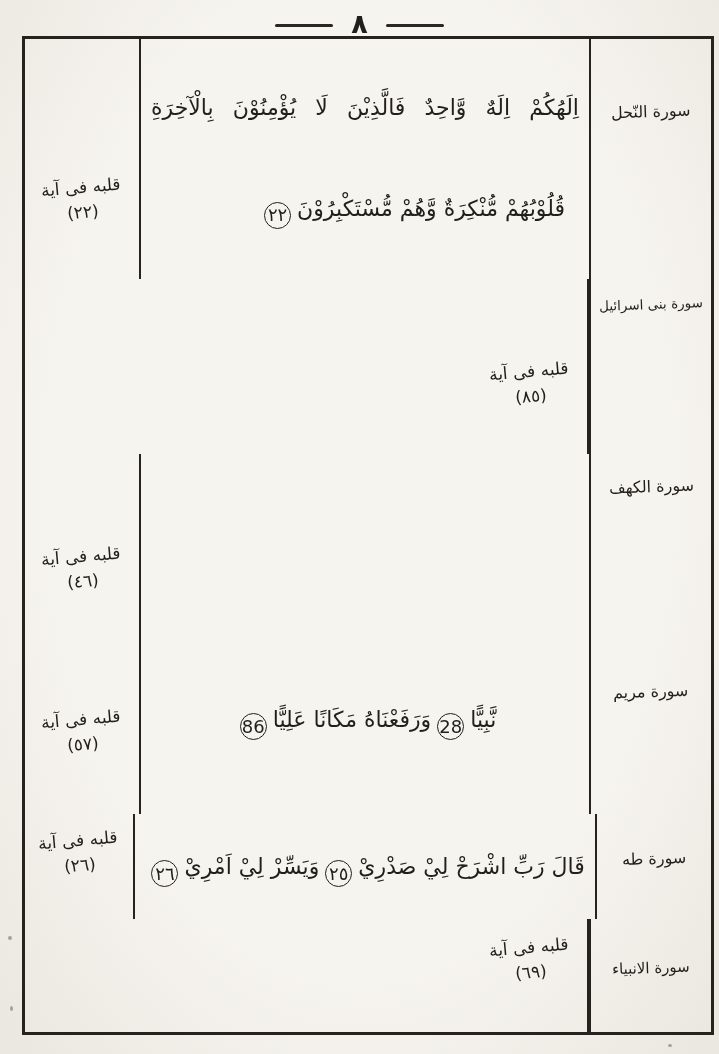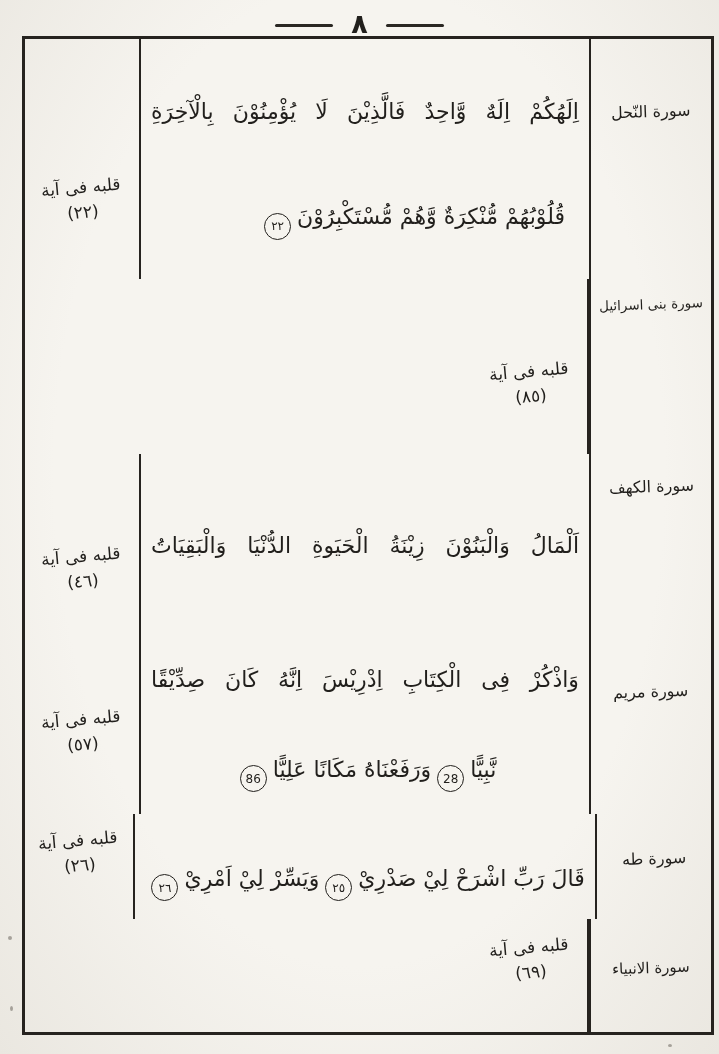--- a/index.html
+++ b/index.html
@@ -79,22 +79,22 @@
   .verse-line{
     font-size:22px;line-height:1.75;white-space:nowrap;
     direction:rtl;
   }
   .vj{text-align:justify;text-align-last:justify;}
   .vr{text-align:right;padding-right:14px;}
   .vc{text-align:center;}
   .ayah-marker{
     display:inline-flex;align-items:center;justify-content:center;
     width:27px;height:27px;border:1.8px solid #211f1c;border-radius:50%;
-    font-size:12px;line-height:1;box-sizing:border-box;
-    margin:0 6px;vertical-align:-6px;white-space:nowrap;
+    font-size:18px;line-height:1;box-sizing:border-box;
+    margin:14px 6px;vertical-align:-6px;white-space:nowrap;
   }
   
   .speck{position:absolute;background:#6b665e;border-radius:50%;opacity:.55;}
 </style>
 </head>
 <body>
 
 <div class="page">
 
   <div class="pageno-row">
@@ -135,40 +135,34 @@
           <span class="note-number">(٨٥)</span>
         </div>
       </div>
     </div>
 
     <div class="row r2">
       <div class="cell surah-cell">
         <span class="surah-name">سورة الكهف</span>
       </div>
       <div class="cell verses-cell">
-        <div class="verse-line vj">
-          <span>اَلْمَالُ وَالْبَنُوْنَ زِيْنَةُ الْحَيَوةِ الدُّنْيَا وَالْبَقِيَاتُ</span>
-        </div>
       </div>
       <div class="cell notes-cell">
         <div class="note">
           <span class="note-label">قلبه فى آية</span>
           <span class="note-number">(٤٦)</span>
         </div>
       </div>
     </div>
 
     <div class="row r3">
       <div class="cell surah-cell">
         <span class="surah-name">سورة مريم</span>
       </div>
       <div class="cell verses-cell">
-        <div class="verse-line vj">
-          <span>وَاذْكُرْ فِى الْكِتَابِ اِدْرِيْسَ اِنَّهُ كَانَ صِدِّيْقًا</span>
-        </div>
         <div class="verse-line vc">
           <span>نَّبِيًّا</span><span class="ayah-marker">28</span><span>وَرَفَعْنَاهُ مَكَانًا عَلِيًّا</span><span class="ayah-marker">86</span>
         </div>
       </div>
       <div class="cell notes-cell">
         <div class="note">
           <span class="note-label">قلبه فى آية</span>
           <span class="note-number">(٥٧)</span>
         </div>
       </div>

